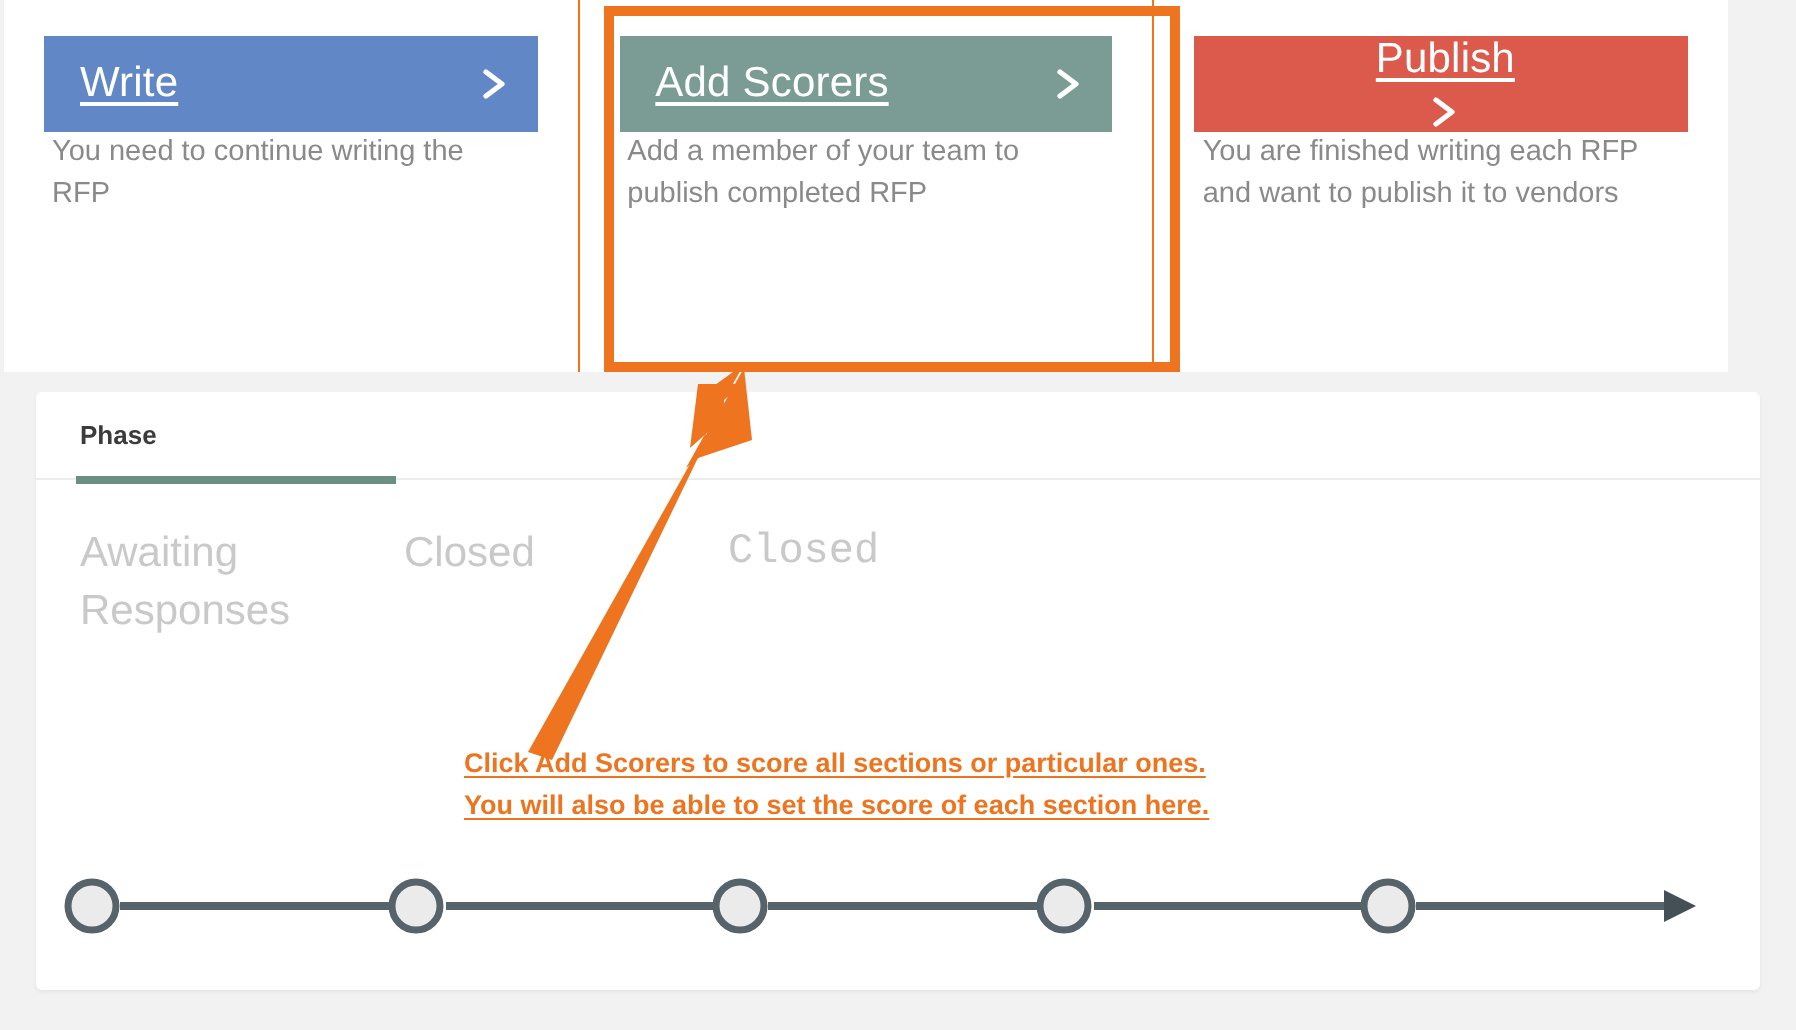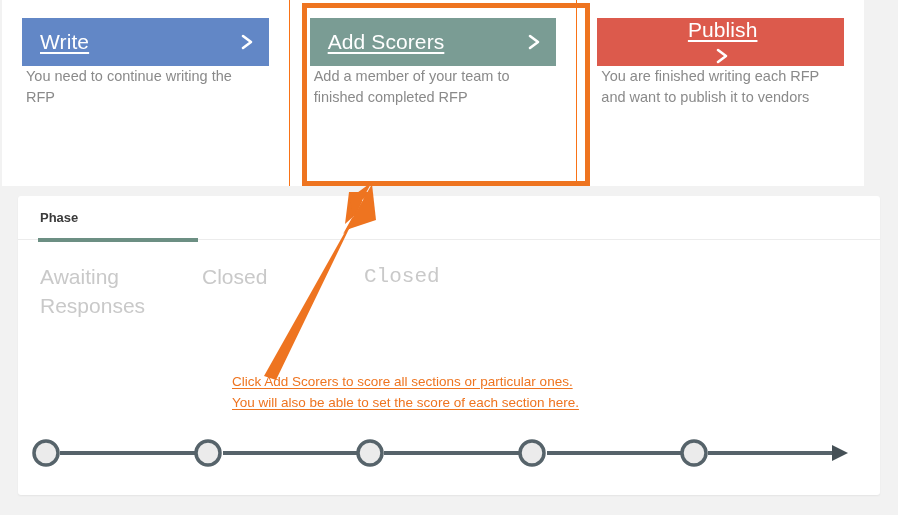--- a/index.html
+++ b/index.html
@@ -165,21 +165,21 @@
     height: 205px;
     pointer-events: none;
   }
   .annot-text {
     position: absolute;
     left: 232px;
     top: 372px;
     width: 430px;
     color: #ee7420;
     font-size: 13.5px;
-    font-weight: normal;
+    font-weight: bold;
     line-height: 1.55;
     text-decoration: underline;
     text-underline-offset: 2px;
   }
   .annot-text div { white-space: nowrap; }
 </style>
 </head>
 <body>
 
 <div class="cards-panel">
@@ -198,21 +198,21 @@
 
   <div class="card">
     <div class="card-header hdr-green">
       <span class="card-header-title">Add Scorers</span>
       <span class="chevron">
         <svg width="15" height="20" viewBox="0 0 15 20" aria-hidden="true">
           <polyline points="3,4 11,10 3,16" fill="none" stroke="#ffffff" stroke-width="2.6" stroke-linecap="round" stroke-linejoin="round"></polyline>
         </svg>
       </span>
     </div>
-    <div class="card-desc">Add a member of your team to finished completed RFP</div>
+    <div class="card-desc">Add a member of your team to publish completed RFP</div>
   </div>
 
   <div class="card">
     <div class="card-header hdr-red">
       <span class="card-header-title">Publish</span>
       <span class="chevron">
         <svg width="15" height="20" viewBox="0 0 15 20" aria-hidden="true">
           <polyline points="3,4 11,10 3,16" fill="none" stroke="#ffffff" stroke-width="2.6" stroke-linecap="round" stroke-linejoin="round"></polyline>
         </svg>
       </span>

